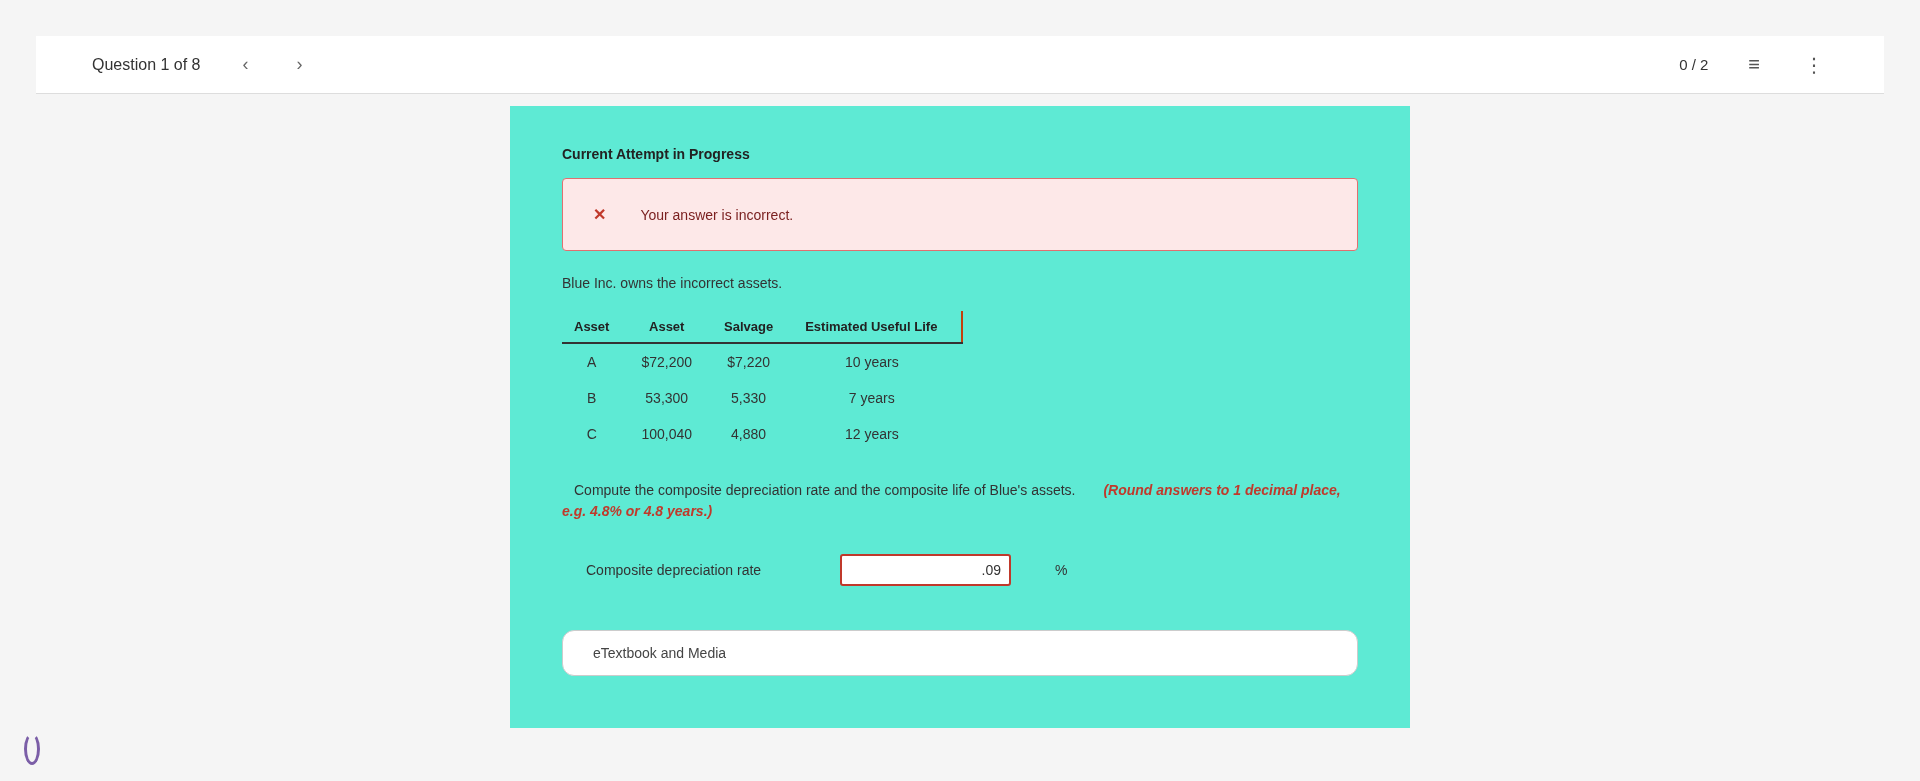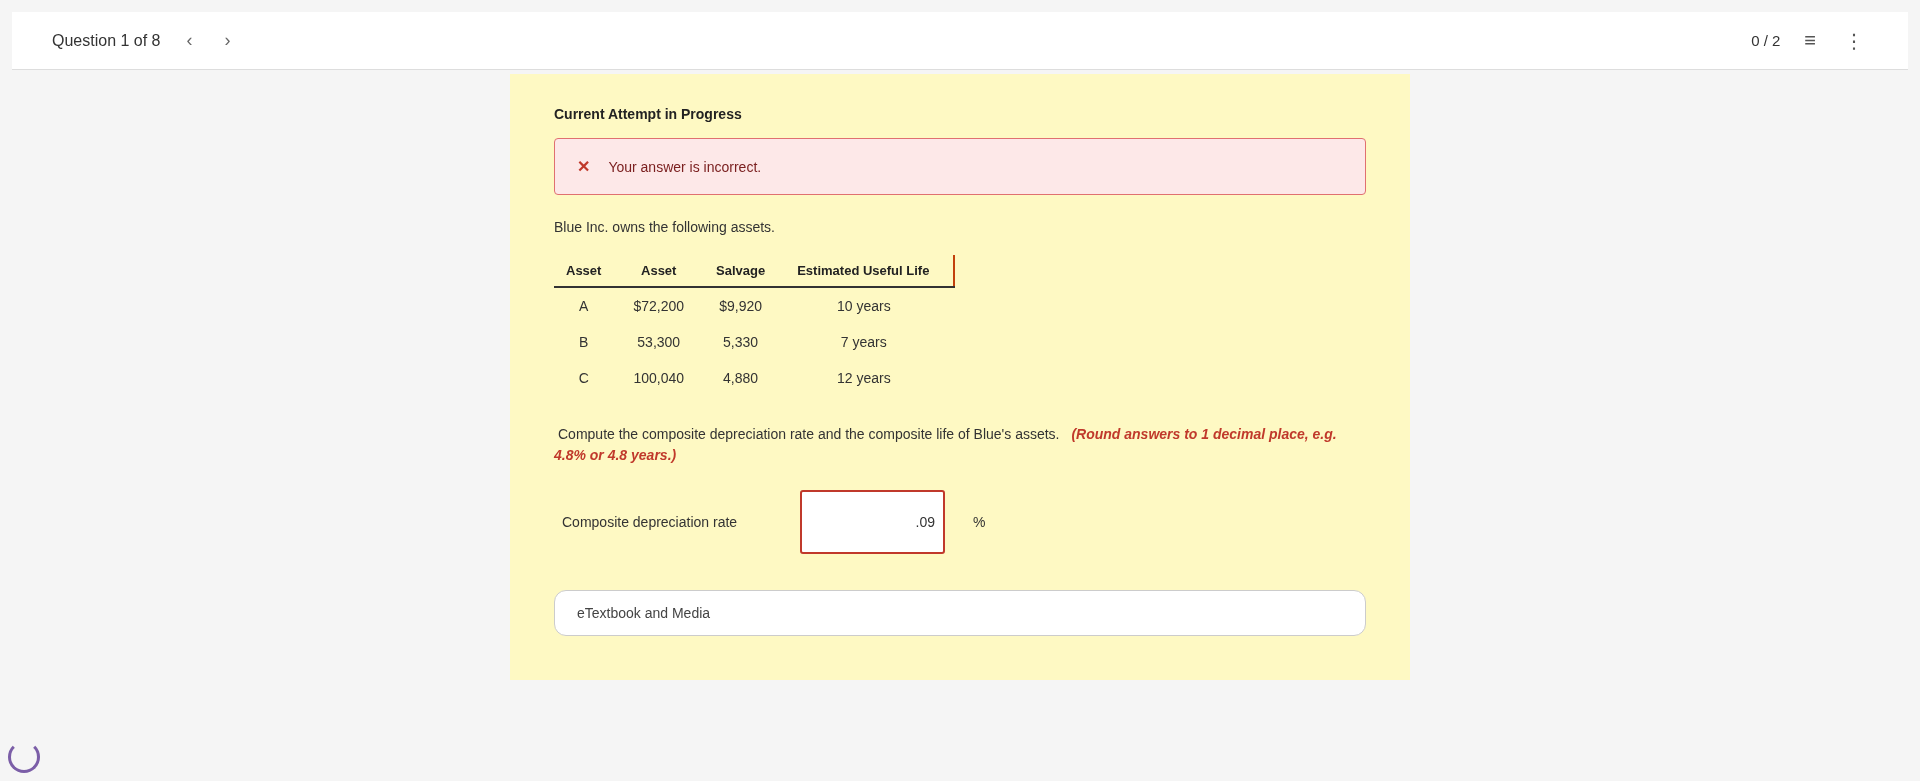--- a/index.html
+++ b/index.html
@@ -1,15 +1,15 @@
 <!DOCTYPE html>
 <html><head>
   <meta charset="utf-8">
   <style>
-    * { box-sizing: border-box; margin: 4px; padding: 0; }
+    * { box-sizing: border-box; margin: 12px; padding: 0; }
     body {
       font-family: Arial, sans-serif;
       background: #f5f5f5;
       color: #333;
       font-size: 14px;
     }
 
     
     .top-bar {
       background: #fff;
@@ -54,21 +54,21 @@
       font-size: 20px;
       padding: 4px;
       border-radius: 4px;
     }
 
     
     .main-content {
       max-width: 900px;
       margin: 0 auto;
       padding: 28px 40px 40px;
-      background: #fef9c3;
+      background: #5eead4;
     }
 
     .attempt-label {
       font-weight: bold;
       font-size: 14px;
       color: #222;
       margin-bottom: 16px;
     }
 
     
@@ -150,24 +150,24 @@
       gap: 20px;
       margin-bottom: 16px;
     }
     .input-row-label {
       width: 210px;
       font-size: 14px;
       color: #333;
       text-align: left;
     }
     .answer-input {
-      width: 145px;
+      width: 171px;
       border: 2px solid #c0392b;
       border-radius: 3px;
-      padding: 22px 8px;
+      padding: 6px 8px;
       font-size: 14px;
       text-align: right;
       background: #fff;
       color: #333;
       outline: none;
     }
     .input-unit {
       font-size: 14px;
       color: #333;
     }
@@ -220,36 +220,36 @@
 
 <div class="main-content">
 
   <div class="attempt-label">Current Attempt in Progress</div>
 
   <div class="error-box">
     <span class="error-icon">✕</span>
     <span class="error-text">Your answer is incorrect.</span>
   </div>
 
-  <p class="question-text">Blue Inc. owns the following assets.</p>
+  <p class="question-text">Blue Inc. owns the incorrect assets.</p>
 
   <table class="asset-table">
     <thead>
       <tr>
         <th>Asset</th>
         <th>Asset</th>
         <th>Salvage</th>
         <th class="last-col">Estimated Useful Life</th>
       </tr>
     </thead>
     <tbody id="asset-table-body">
     <tr>
           <td>A</td>
           <td>$72,200</td>
-          <td>$9,920</td>
+          <td>$7,220</td>
           <td>10 years</td>
         </tr>
         <tr>
           <td>B</td>
           <td>53,300</td>
           <td>5,330</td>
           <td>7 years</td>
         </tr>
         <tr>
           <td>C</td>

